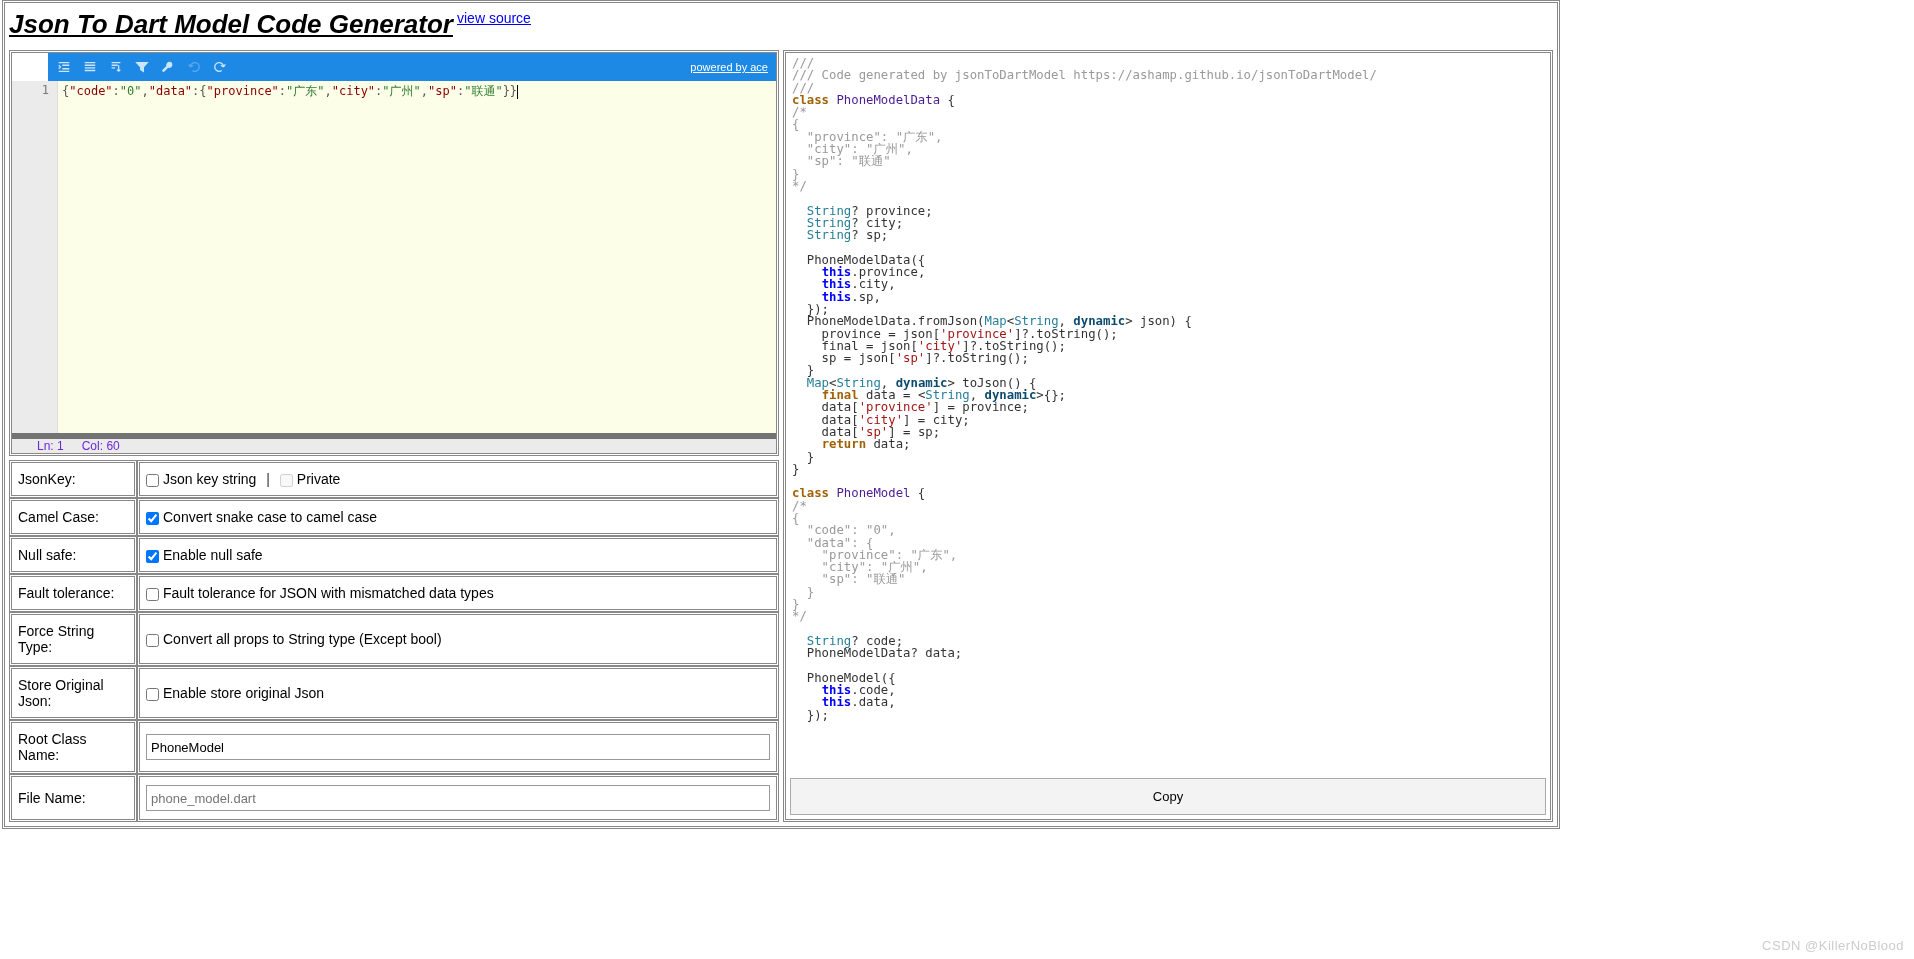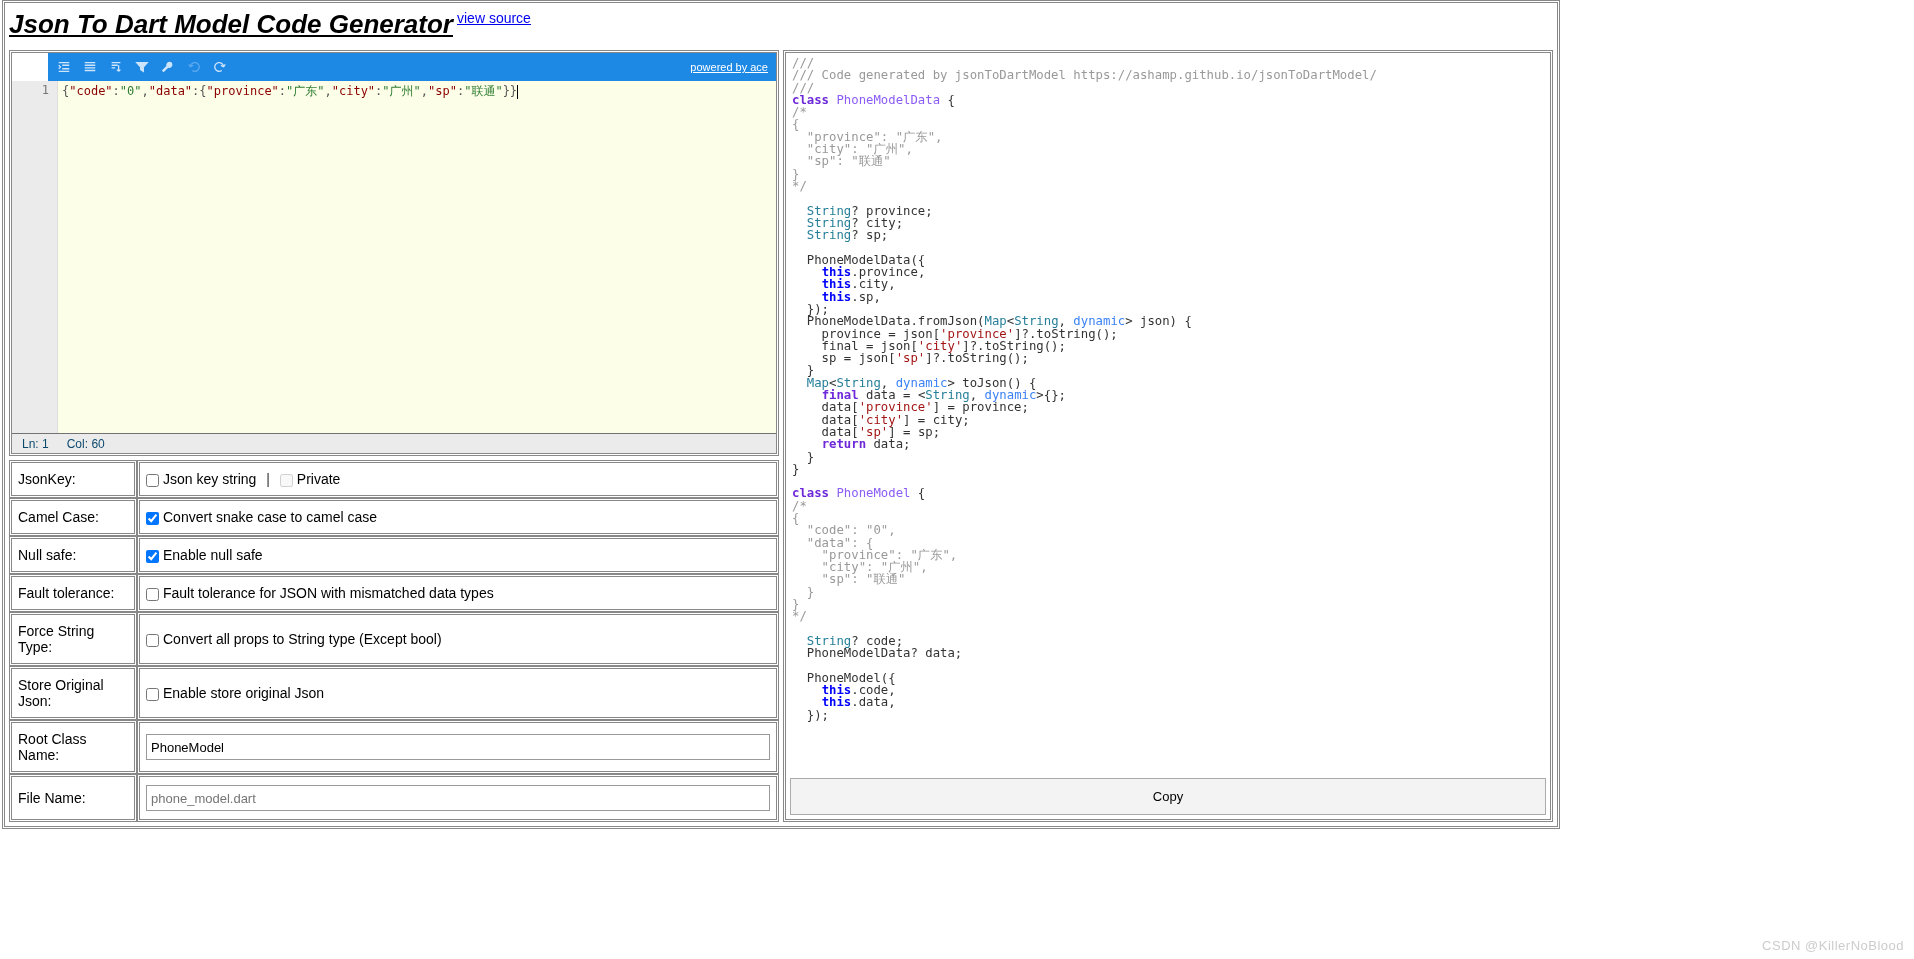--- a/index.html
+++ b/index.html
@@ -20,35 +20,35 @@
     .powered { color: #fff; font-size: 11px; text-decoration: underline; }
     .editor-body { flex: 1; display: flex; background: #fdfee8; }
     .gutter { width: 46px; background: #ebebeb; text-align: right; padding-right: 8px; padding-top: 2px; color: #777; font-family: Menlo, Consolas, monospace; font-size: 12px; border-right: 1px solid #ddd; }
     .code-area { flex: 1; padding: 2px 4px; font-family: Menlo, Consolas, monospace; font-size: 12px; white-space: pre; position: relative; }
     .code-line { background: #fdfee8; }
     .t-brace { color: #555; }
     .t-key { color: #8b0000; }
     .t-str { color: #2e7d32; }
     .t-punc { color: #555; }
     .cursor { display: inline-block; width: 1px; height: 14px; background: #000; vertical-align: middle; }
-    .status-bar { background: #ebebeb; height: 20px; padding-left: 10px; font-size: 12px; color: #0c4a6e; display: flex; align-items: center; gap: 18px; border-top: 1px solid #737373; }
+    .status-bar { background: #ebebeb; height: 20px; padding-left: 25px; font-size: 12px; color: #6d28d9; display: flex; align-items: center; gap: 18px; border-top: 6px solid #737373; }
     .options { border-collapse: separate; border-spacing: 0; width: 100%; }
     .options td { border: 3px double #888; padding: 8px 6px; font-size: 14px; vertical-align: middle; }
     .options td.label { width: 128px; }
     .options input[type=text] { width: 100%; border: 1px solid #999; padding: 4px; font-size: 13px; height: 26px; }
     .options input[type=checkbox] { vertical-align: middle; margin-right: 4px; }
     .pipe { margin: 0 6px; color: #333; }
     .dart-output { flex: 1; padding: 4px 6px; font-family: Menlo, Consolas, monospace; font-size: 12.3px; line-height: 1.0; white-space: pre; overflow: hidden; color: #333; }
     .d-comment { color: #999; }
-    .d-keyword { color: #6d28d9; font-weight: bold; }
-    .d-class { color: #8b5cf6; margin-top: 20px; }
+    .d-keyword { color: #a16207; font-weight: bold; }
+    .d-class { color: #4c1d95; margin-top: 20px; }
     .d-type { color: #267f99; }
     .d-this { color: #0000ff; font-weight: bold; }
     .d-str { color: #a31515; }
-    .d-dyn { color: #3b82f6; font-weight: normal; }
+    .d-dyn { color: #0c4a6e; font-weight: bold; }
     .copy-btn { background: #f3f3f3; border: 1px solid #aaa; margin: 4px; padding: 10px; text-align: center; cursor: pointer; font-size: 13px; }
     .watermark { position: absolute; bottom: 6px; right: 10px; color: #ccc; font-size: 13px; letter-spacing: .5px; }
     .editor-blank { background: #fff; flex: 1; }
   </style>
 </head>
 <body>
 
 <div class="container">
   <div class="header">
     <span class="title">Json To Dart Model Code Generator</span>

